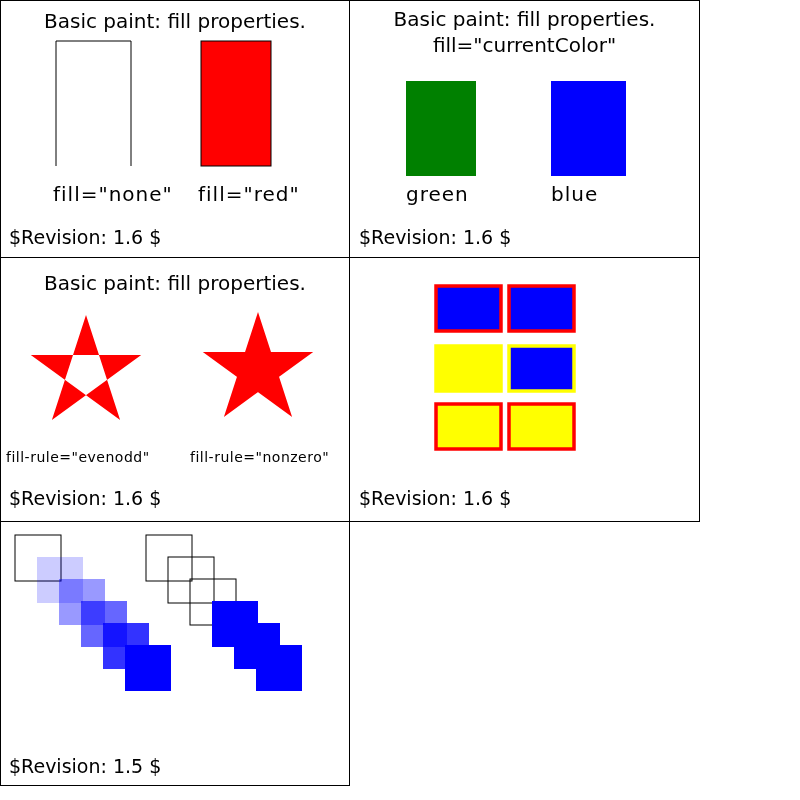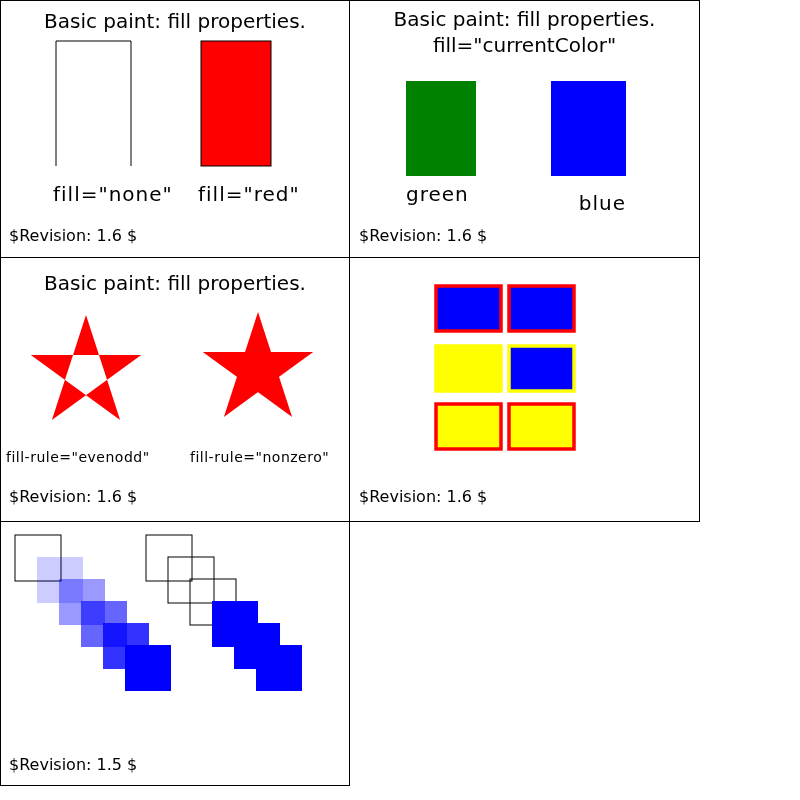--- a/index.html
+++ b/index.html
@@ -5,21 +5,21 @@
   * { margin: 0; padding: 0; box-sizing: border-box; }
   html, body { background: #ffffff; }
   body { font-family: "DejaVu Sans", "Liberation Sans", sans-serif; color: #000; }
   .page { position: relative; width: 800px; height: 800px; background: #fff; overflow: hidden; }
   .cell { position: absolute; border: 1px solid #000; background: #fff; }
   .abs { position: absolute; white-space: nowrap; }
   .title { font-size: 20px; line-height: 26px; }
   .title-block { text-align: center; }
   .label { font-size: 20px; letter-spacing: 1px; }
   .label-small { font-size: 14px; letter-spacing: 0.5px; }
-  .revision { font-size: 16px; }
+  .revision { font-size: 19px; }
   svg.canvas { position: absolute; left: 0; top: 0; }
 </style>
 </head>
 <body>
 
 <div class="page">
 
   <div class="cell" style="left:0; top:0; width:350px; height:258px;">
     <svg class="canvas" width="348" height="256" viewBox="0 0 348 256">
       <polyline points="55,165 55,40 130,40 130,165" fill="none" stroke-width="1" stroke="#000000"></polyline>
@@ -34,21 +34,21 @@
   <div class="cell" style="left:349px; top:0; width:351px; height:258px;">
     <svg class="canvas" width="349" height="256" viewBox="0 0 349 256">
       <rect x="56" y="80" width="70" height="95" fill="#008000"></rect>
       <rect x="201" y="80" width="75" height="95" fill="#0000ff"></rect>
     </svg>
     <div class="abs title-block" style="top:5px; left:0; width:100%;">
       <div class="title">Basic paint: fill properties.</div>
       <div class="title">fill="currentColor"</div>
     </div>
     <div class="abs label" style="top:181px; left:56px; width:70px; text-align:left;">green</div>
-    <div class="abs label" style="top:190px; left:201px; width:75px; text-align:right;">blue</div>
+    <div class="abs label" style="top:181px; left:201px; width:75px; text-align:left;">blue</div>
     <div class="abs revision" style="top:225px; left:9px;">$Revision: 1.6 $</div>
   </div>
 
   <div class="cell" style="left:0; top:257px; width:350px; height:265px;">
     <svg class="canvas" width="348" height="263" viewBox="0 0 348 263">
       <path d="M 85,57 L 119.1,161.9 L 29.8,97.1 L 140.2,97.1 L 50.9,161.9 Z" fill-rule="evenodd" fill="#ff0000"></path>
       <path d="M 257,54 L 291.1,158.9 L 201.8,94.1 L 312.2,94.1 L 222.9,158.9 Z" fill-rule="nonzero" fill="#ff0000"></path>
     </svg>
     <div class="abs title" style="top:12px; left:0; width:100%; text-align:center;">Basic paint: fill properties.</div>
     <div class="abs label-small" style="top:191px; left:5px;">fill-rule="evenodd"</div>

